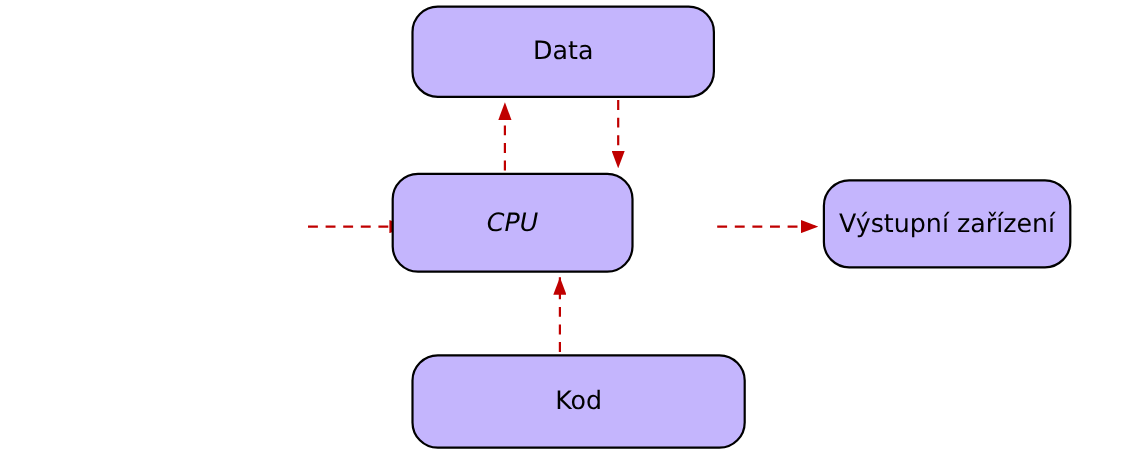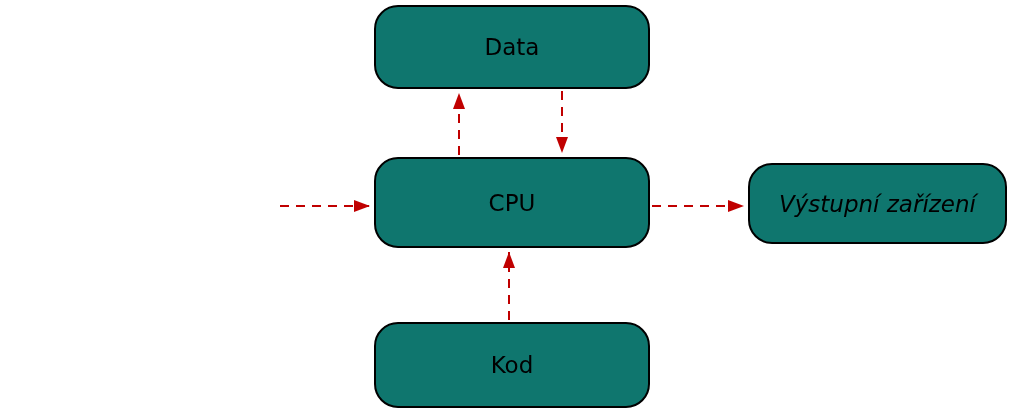--- a/index.html
+++ b/index.html
@@ -19,35 +19,35 @@
     position: absolute;
     left: 0;
     top: 0;
     width: 1024px;
     height: 414px;
     pointer-events: none;
   }
   .node {
     position: absolute;
     box-sizing: border-box;
-    background: #0f766e;
+    background: #c4b5fd;
     border: 2px solid #000000;
     border-radius: 24px;
     display: flex;
     align-items: center;
     justify-content: center;
     font-size: 23px;
     color: #000000;
     white-space: nowrap;
   }
   .node-data   { left: 374px; top: 5px;   width: 276px; height: 84px; }
-  .node-cpu    { left: 374px; top: 157px; width: 276px; height: 91px; }
-  .node-kod    { left: 374px; top: 322px; width: 276px; height: 86px; justify-content: center; }
+  .node-cpu    { left: 356px; top: 157px; width: 220px; height: 91px; font-style: italic; }
+  .node-kod    { left: 374px; top: 322px; width: 304px; height: 86px; justify-content: center; }
   .node-input  { left: 8px;   top: 163px; width: 270px; height: 81px; }
-  .node-output { left: 748px; top: 163px; width: 259px; height: 81px; font-style: italic; }
+  .node-output { left: 748px; top: 163px; width: 226px; height: 81px; }
 </style>
 </head>
 <body>
 
 <div class="canvas">
 
   <svg class="edges-layer" width="1024" height="414" viewBox="0 0 1024 414" xmlns="http://www.w3.org/2000/svg">
     <defs>
       <marker id="arrowhead" markerUnits="userSpaceOnUse" markerWidth="16" markerHeight="12" refX="16" refY="6" orient="auto">
         <path d="M0,0 L16,6 L0,12 Z" fill="#c00000"></path>

